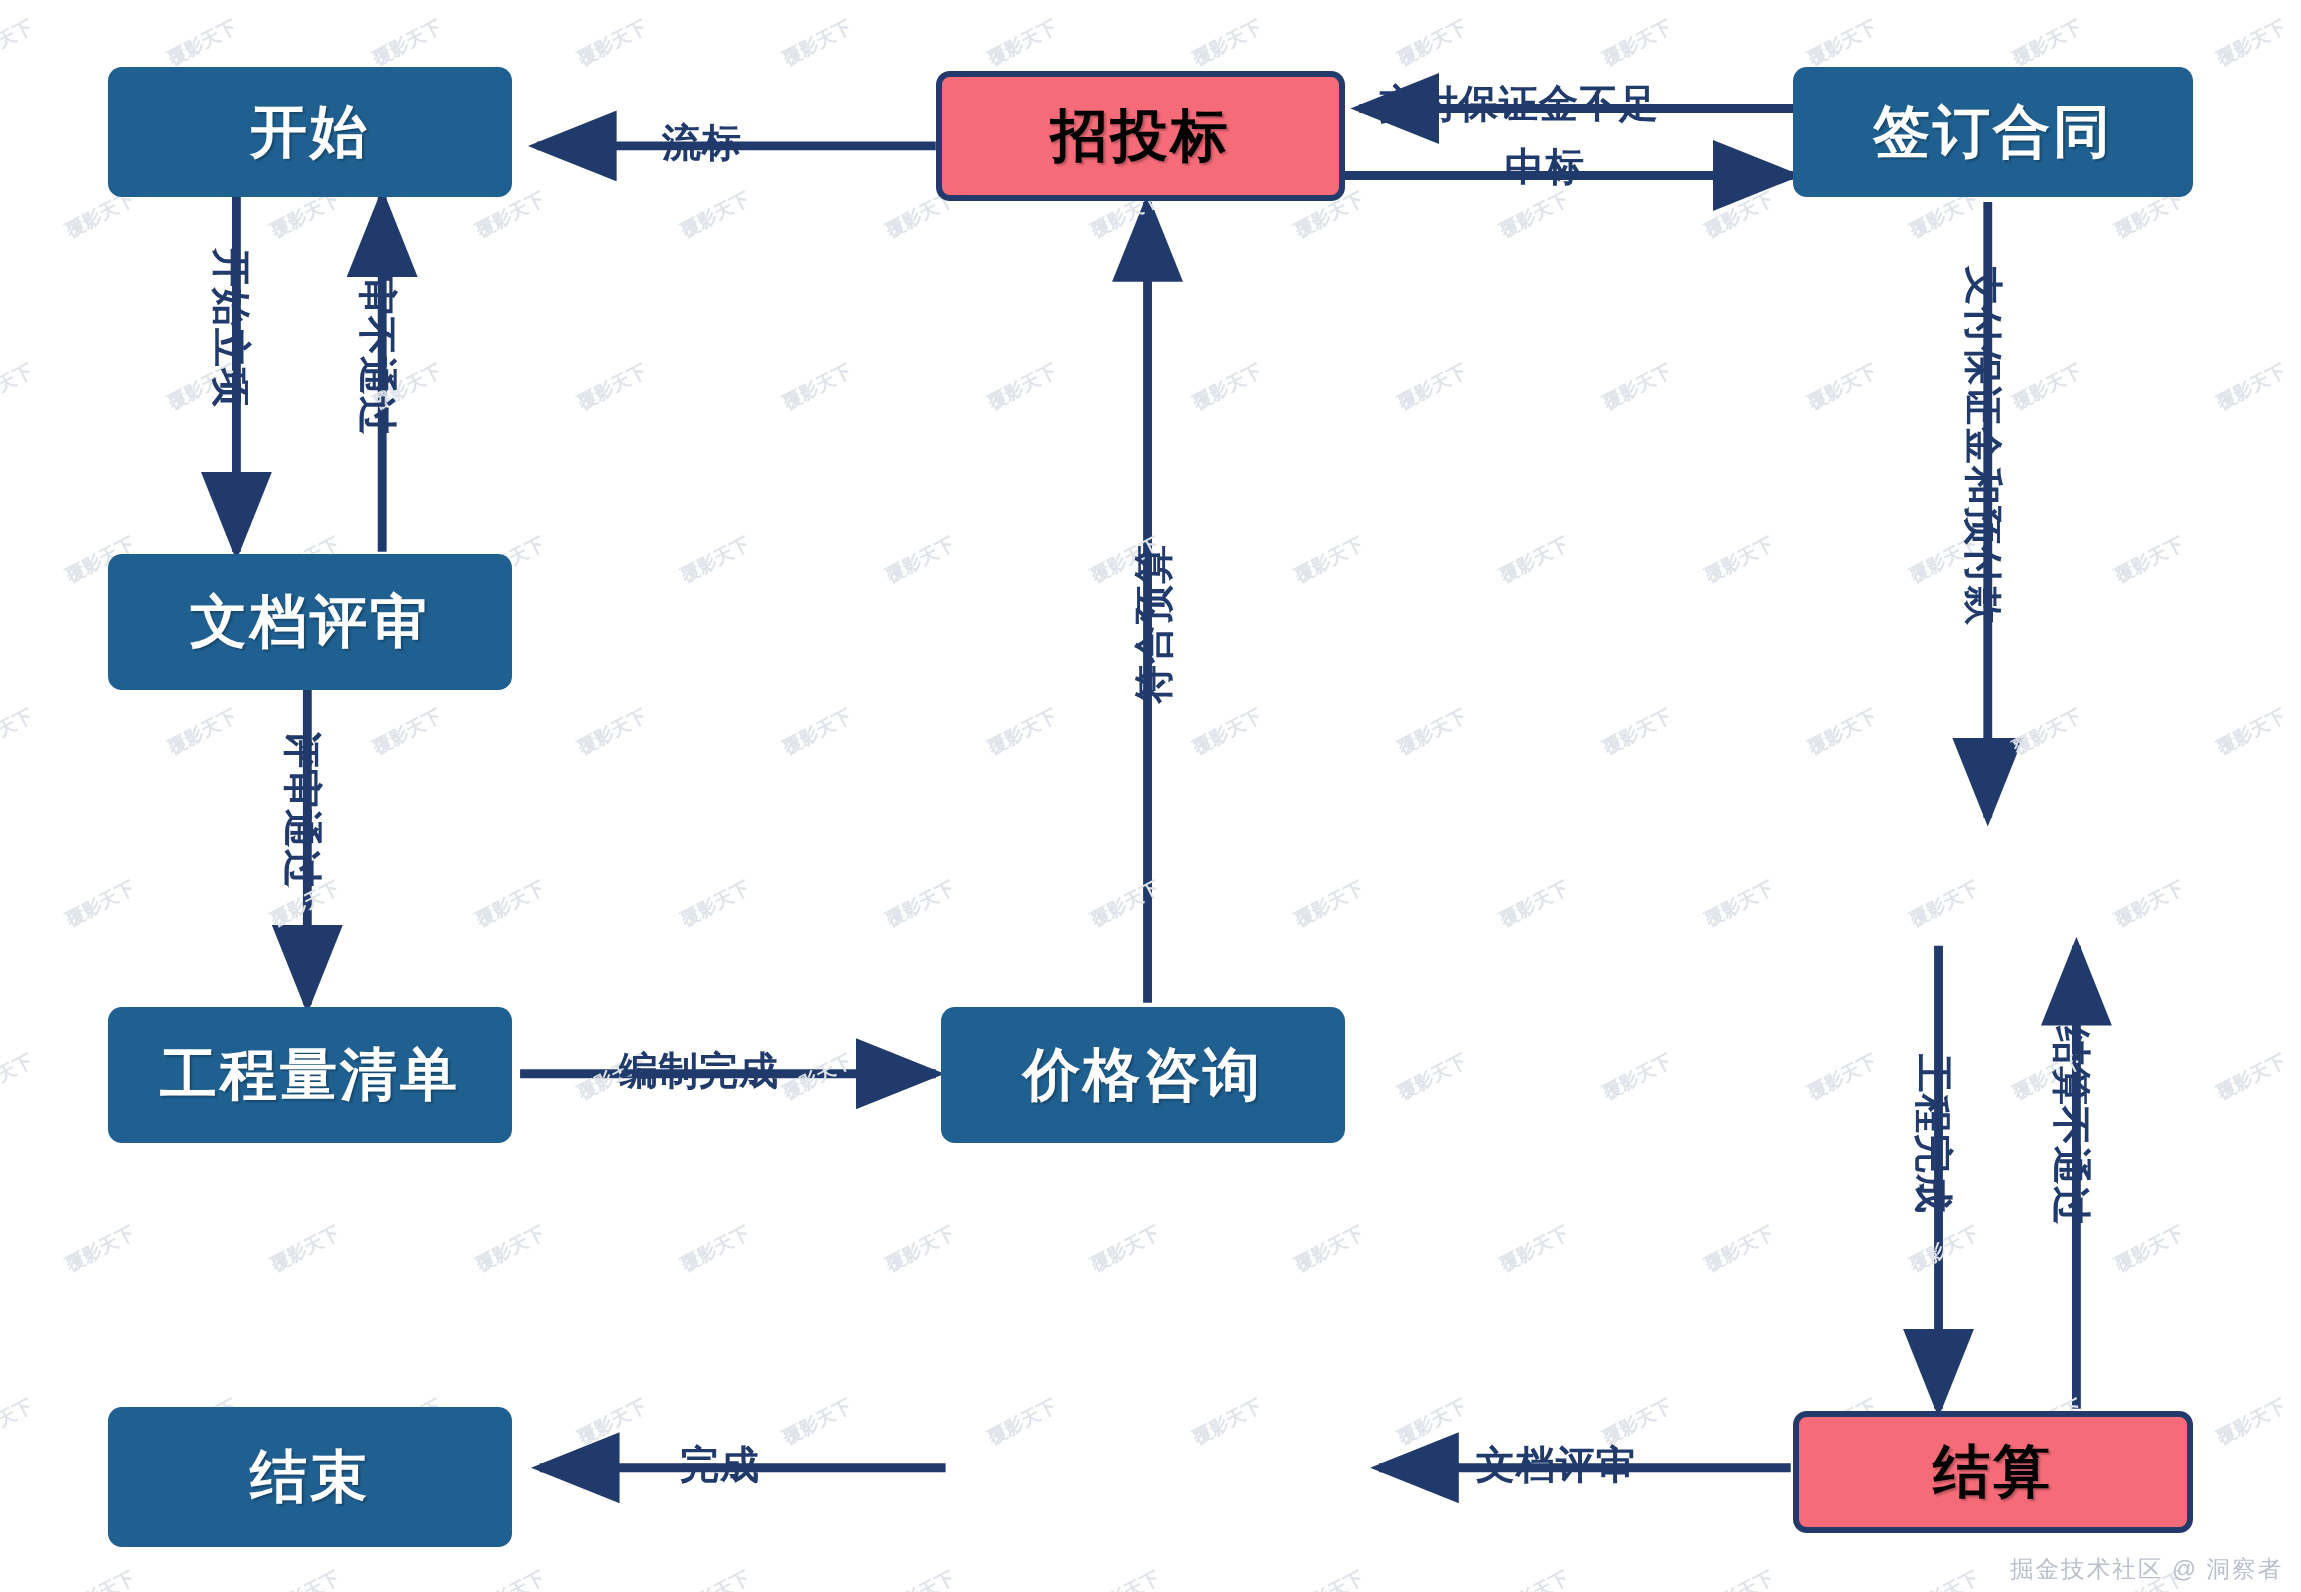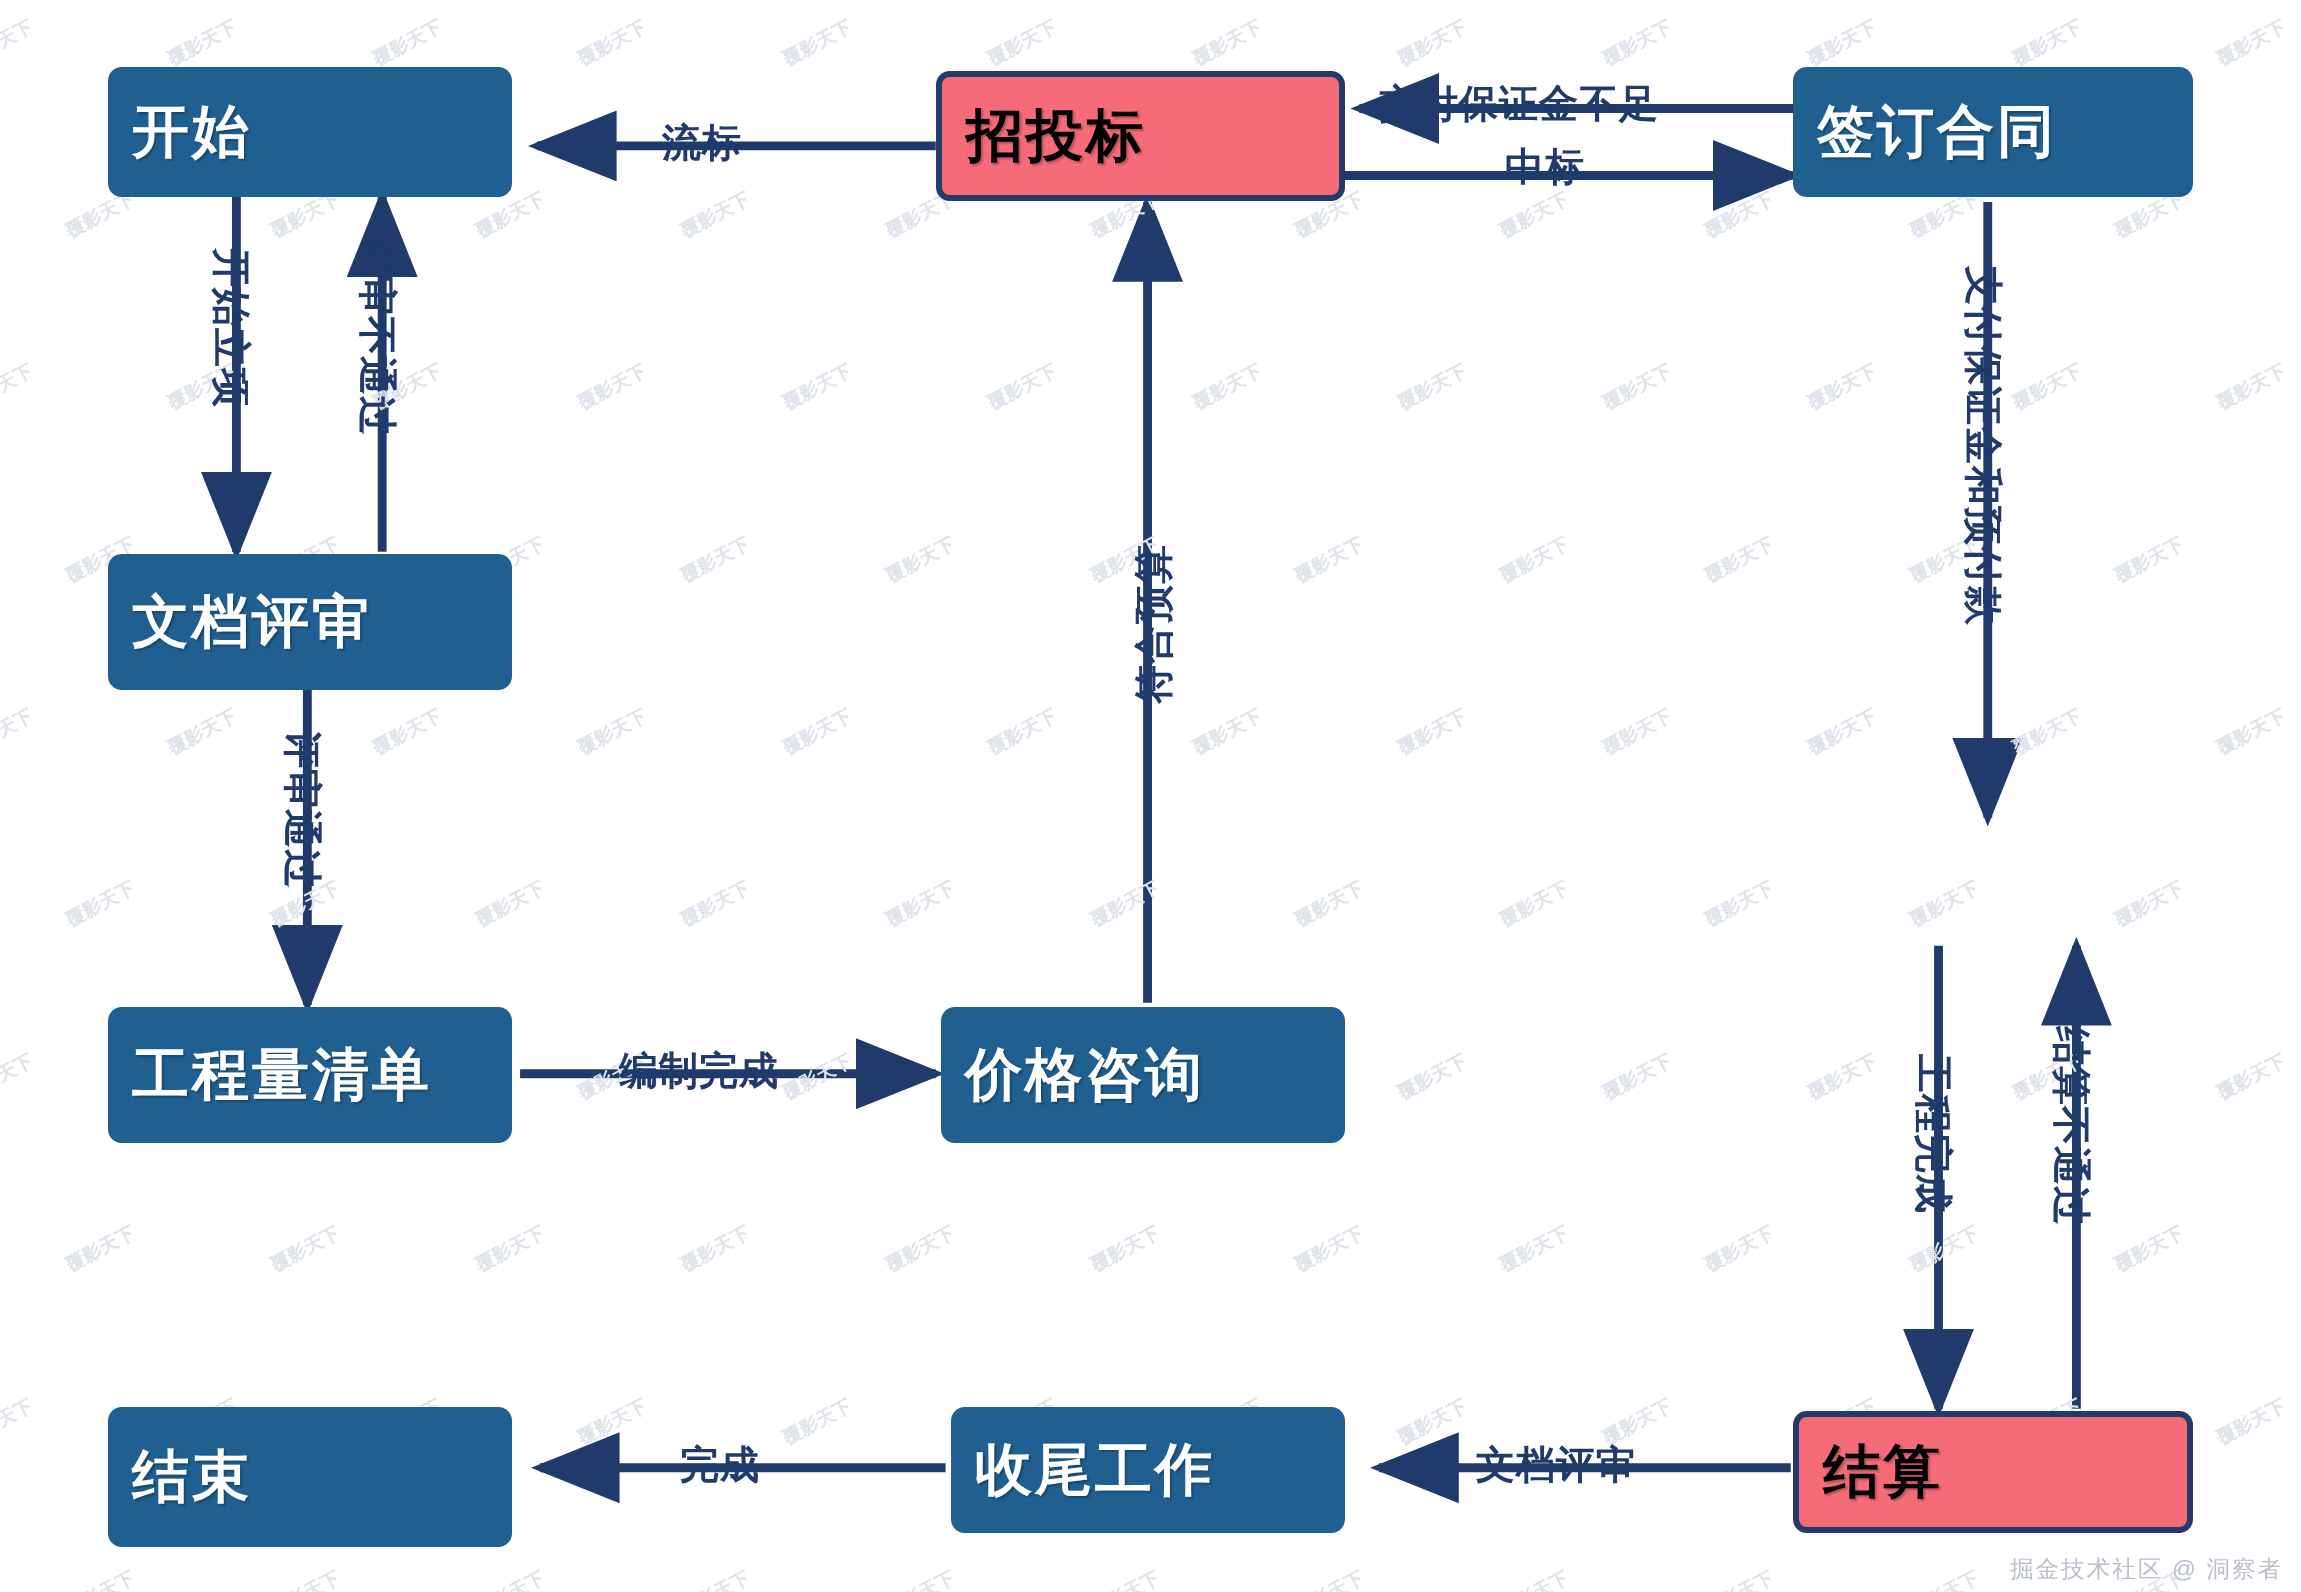--- a/index.html
+++ b/index.html
@@ -23,28 +23,28 @@
     top: 0;
     width: 2301px;
     height: 1593px;
   }
 
   
   .node {
     position: absolute;
     display: flex;
     align-items: center;
+    justify-content: center;
     border-radius: 13.8px;
     box-sizing: border-box;
     color: #ffffff;
     font-weight: bold;
     letter-spacing: 3px;
     text-shadow: 2px 2px 2px rgba(0,0,0,0.25);
     z-index: 5;
-    padding-left: 24px;
   }
   .node.blue {
     background: #1f6091;
     border: none;
   }
   .node.pink {
     background: #f56b78;
     border: 6.9px solid #233b6c;
     color: #000000;
   }
@@ -269,23 +269,20 @@
   </div>
 
   <div class="node blue" style="left:108px; top:1007px; width:404px; height:136px; font-size:57px;">
     <span>工程量清单</span>
   </div>
 
   <div class="node blue" style="left:108px; top:1407px; width:404px; height:140px; font-size:57px;">
     <span>结束</span>
   </div>
 
-  <div class="node blue" style="left:951px; top:1407px; width:394px; height:126px; font-size:57px;">
-    <span>收尾工作</span>
-  </div>
 
   <div class="node pink" style="left:1793px; top:1411px; width:400px; height:122px; font-size:57px;">
     <span>结算</span>
   </div>
 
   <div class="elabel" style="left:662px; top:116px; font-size:39px;">流标</div>
 
   <div class="elabel" style="left:1379px; top:77px; font-size:39px;text-align:center;">交付保证金不足</div>
 
   <div class="elabel" style="left:1505px; top:140px; font-size:39px;">中标</div>

